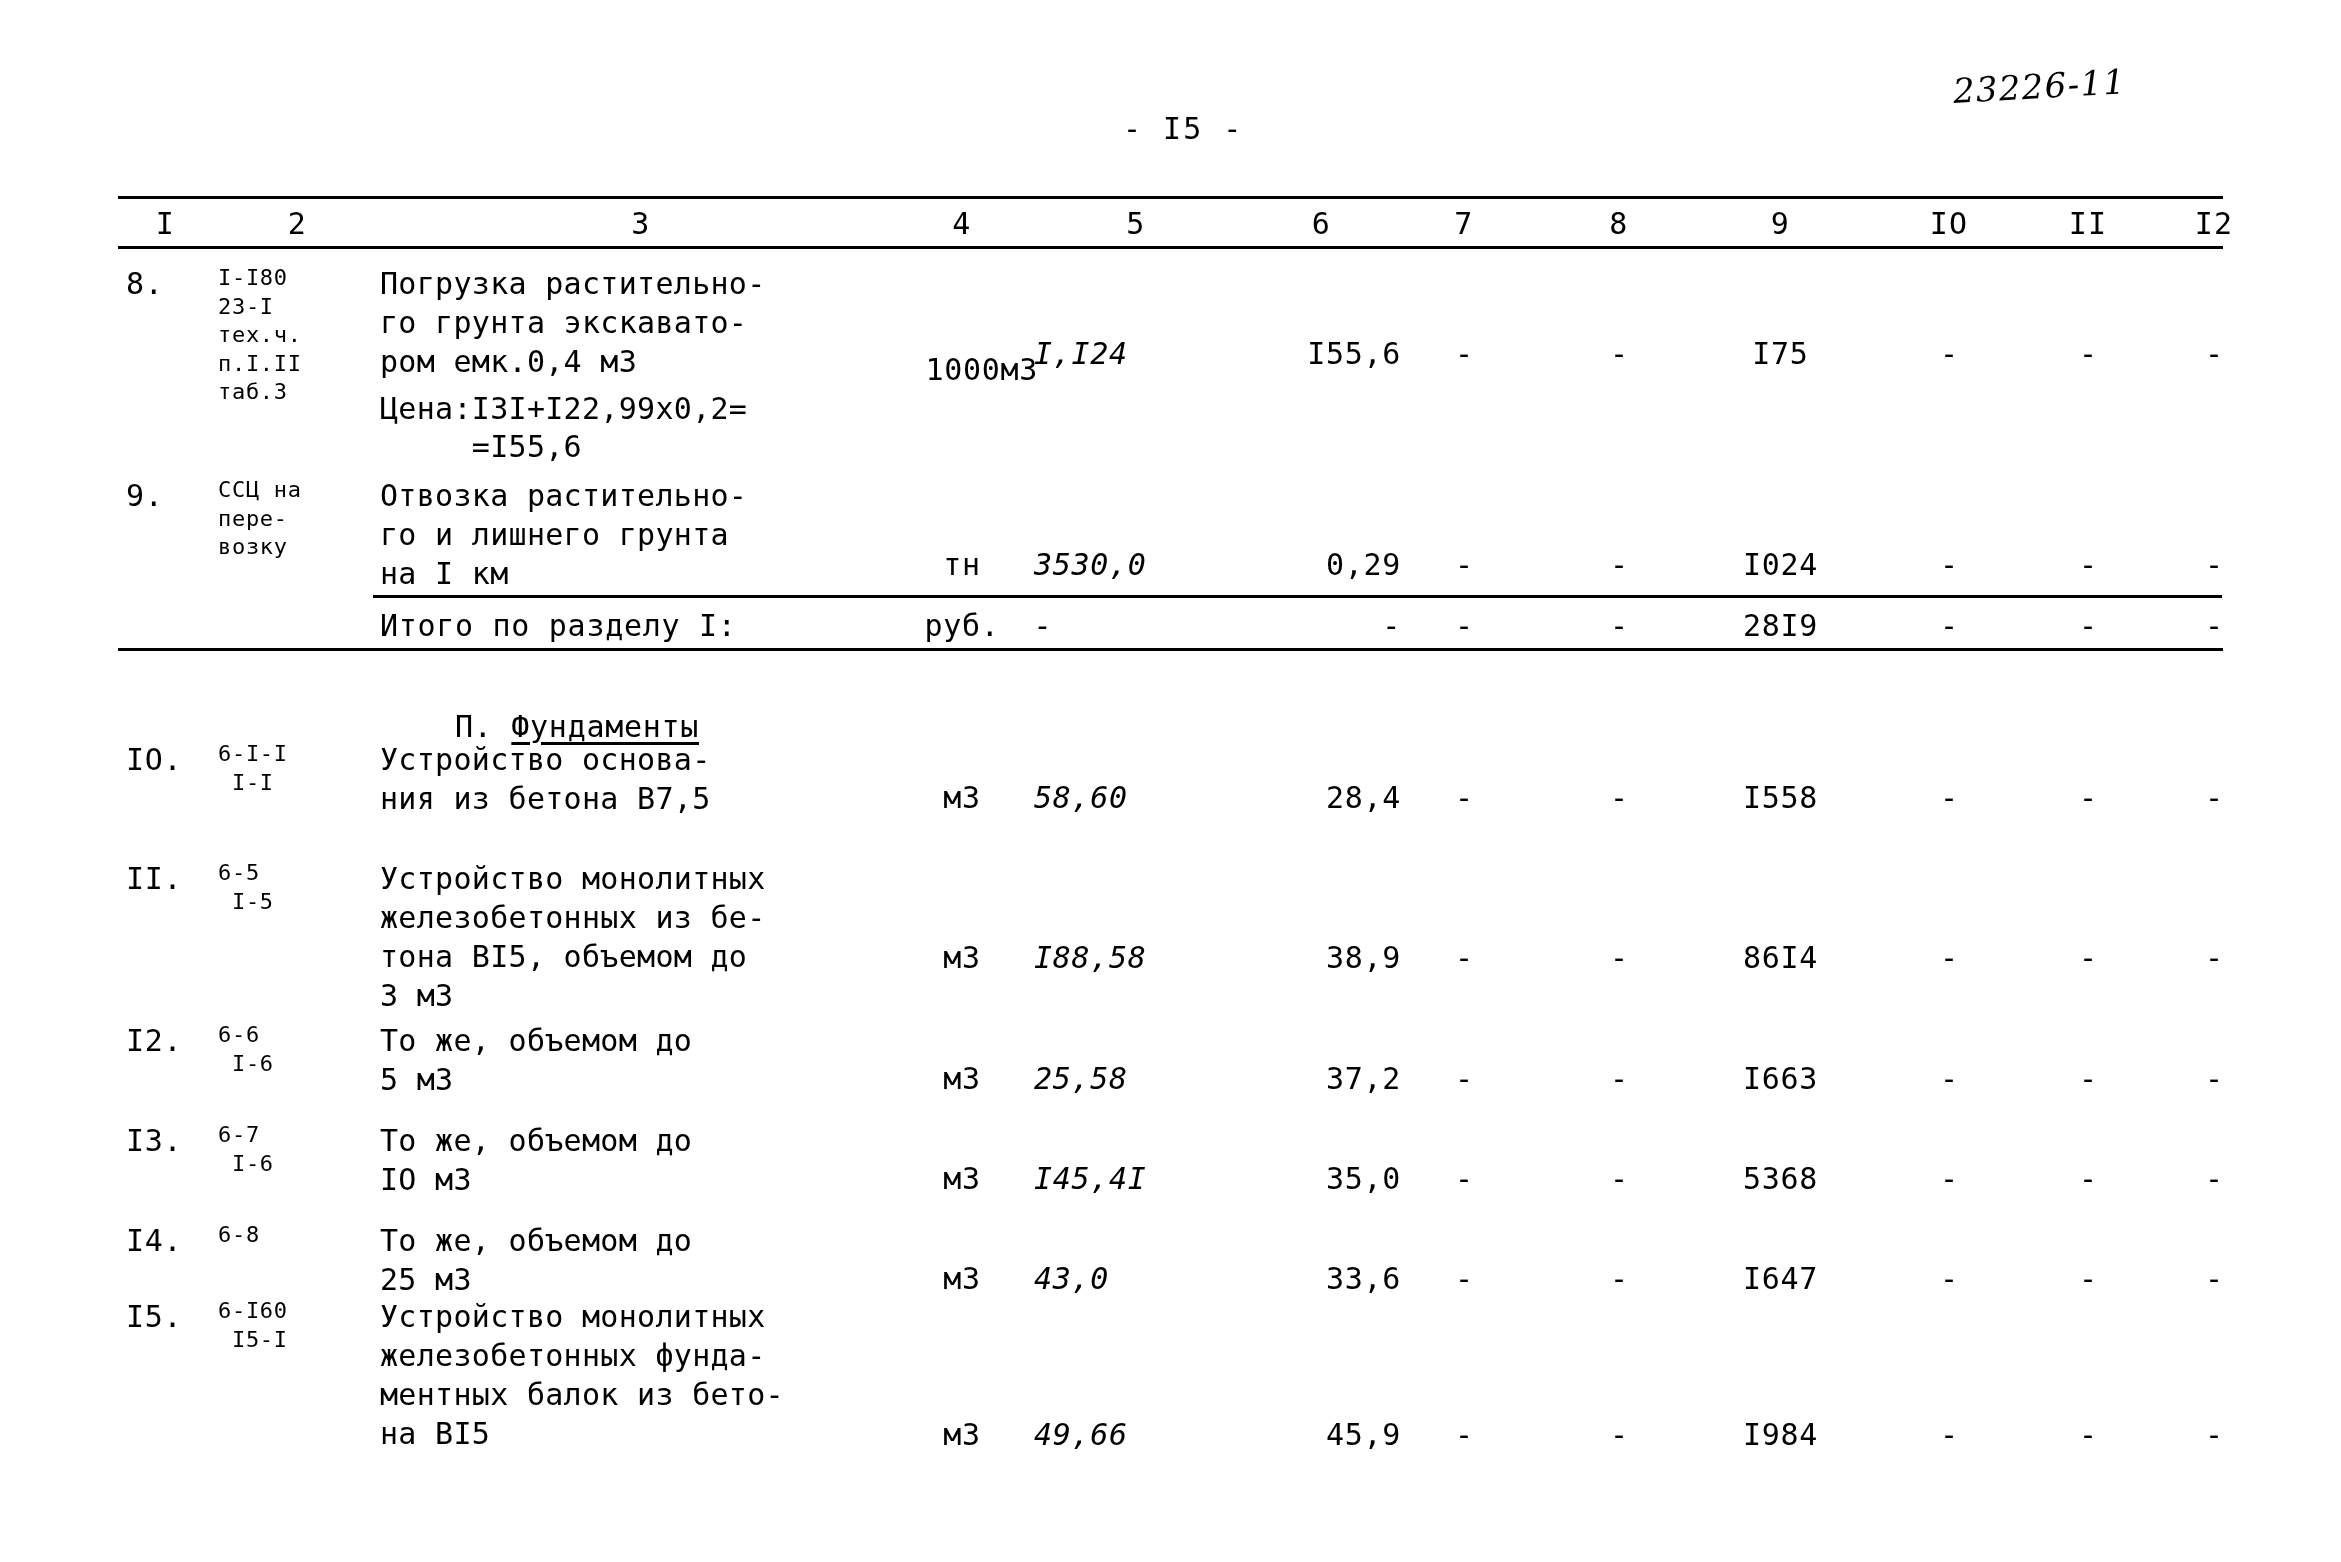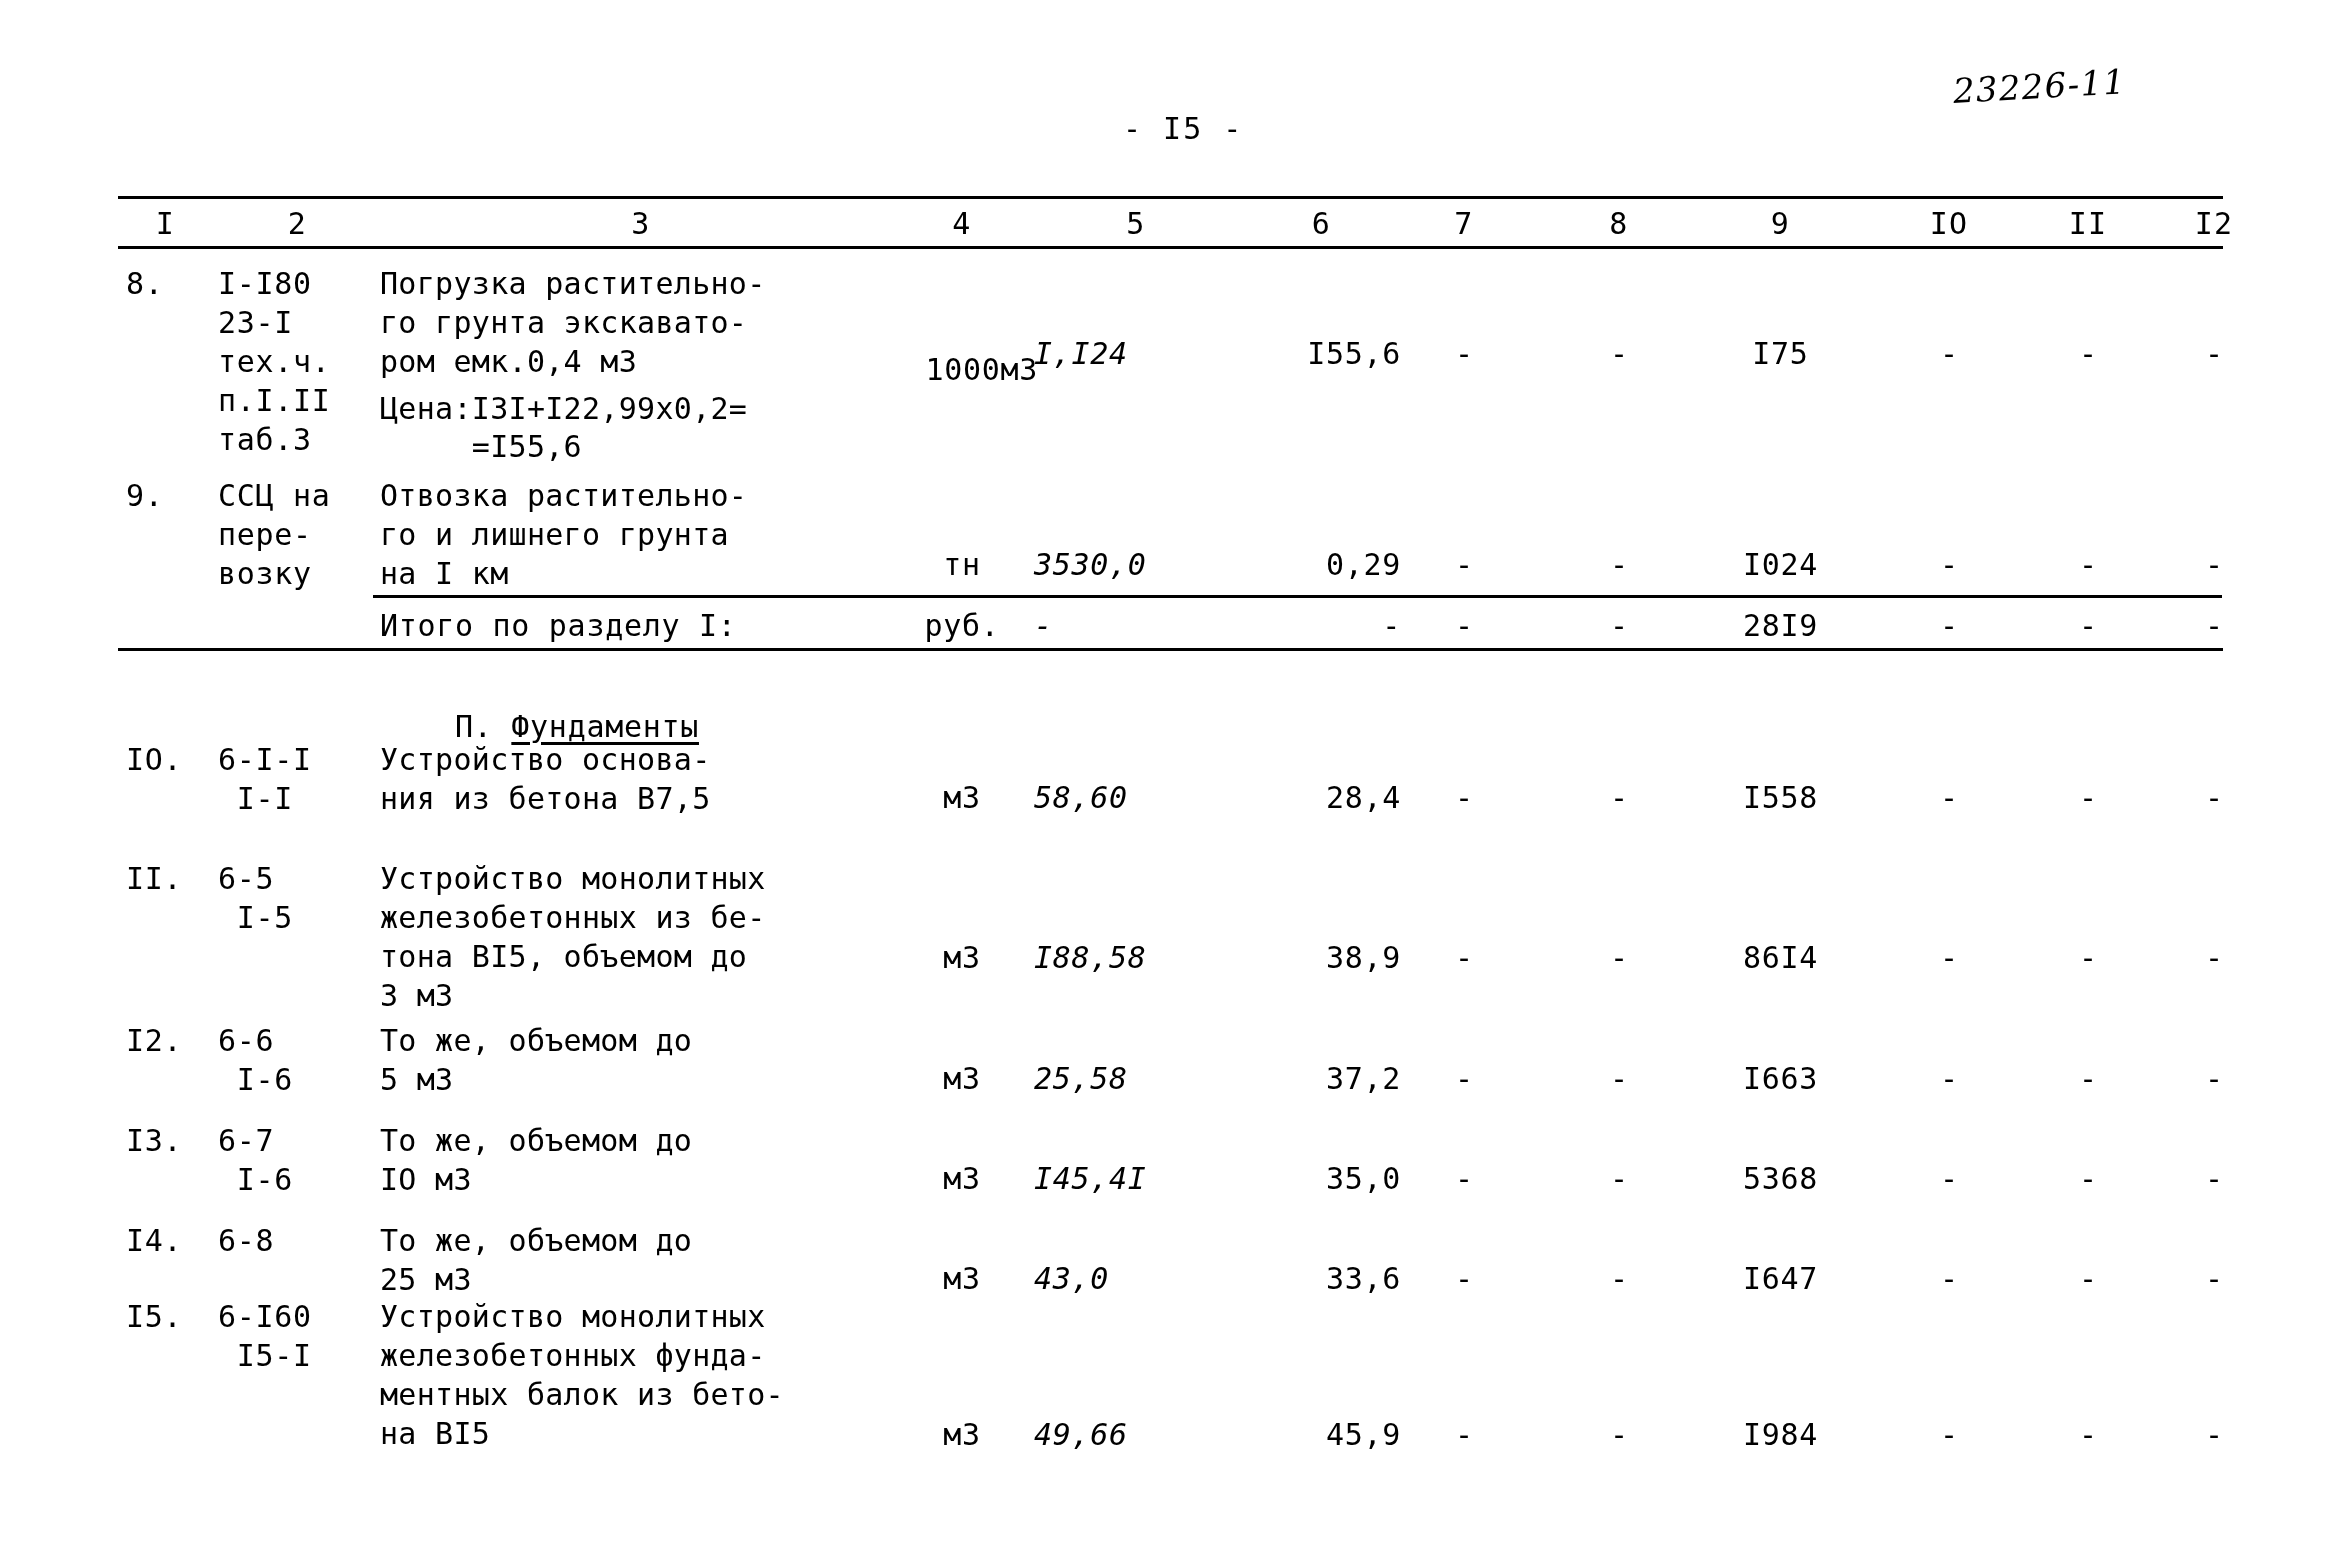--- a/index.html
+++ b/index.html
@@ -67,21 +67,21 @@
     top: 206px;
     font-size: 30px;
     text-align: center;
     letter-spacing: 1.3px;
   }
 
   
   .row { position: absolute; left: 0; width: 2342px; }
 
   .c-no   { position: absolute; left: 126px;  width: 79px; text-align: left;  font-size: 30px; line-height: 1.30; white-space: pre; letter-spacing: 0.7px;}
-  .c-code { position: absolute; left: 218px;  width: 159px; text-align: left;  font-size: 30px; line-height: 1.30; white-space: pre; letter-spacing: 0.7px;}
+  .c-code { position: absolute; left: 218px;  width: 159px; text-align: left;  font-size: 22px; line-height: 1.30; white-space: pre; letter-spacing: 0.7px;}
   .c-desc { position: absolute; left: 380px;  width: 522px; text-align: left;  font-size: 30px; line-height: 1.30; white-space: pre; letter-spacing: 0.3px;}
   .c-unit { position: absolute; left: 886px; width: 152px; text-align: center;font-size: 30px; letter-spacing: 0.7px;}
   .c-qty  { position: absolute; left: 1034px; width: 192px; font-size: 30px; letter-spacing: 0.7px; font-style: italic;}
   .c-prc  { position: absolute; left: 1242px; width: 159px; text-align: right; font-size: 30px; letter-spacing: 0.7px;}
   .c-c7   { position: absolute; left: 1398px; width: 132px; text-align: center;font-size: 30px;}
   .c-c8   { position: absolute; left: 1553px; width: 132px; text-align: center;font-size: 30px;}
   .c-c9   { position: absolute; left: 1688px; width: 185px; text-align: center;font-size: 30px; letter-spacing: 0.7px;}
   .c-c10  { position: absolute; left: 1883px; width: 132px; text-align: center;font-size: 30px;}
   .c-c11  { position: absolute; left: 2022px; width: 132px; text-align: center;font-size: 30px;}
   .c-c12  { position: absolute; left: 2148px; width: 132px; text-align: center;font-size: 30px;}

